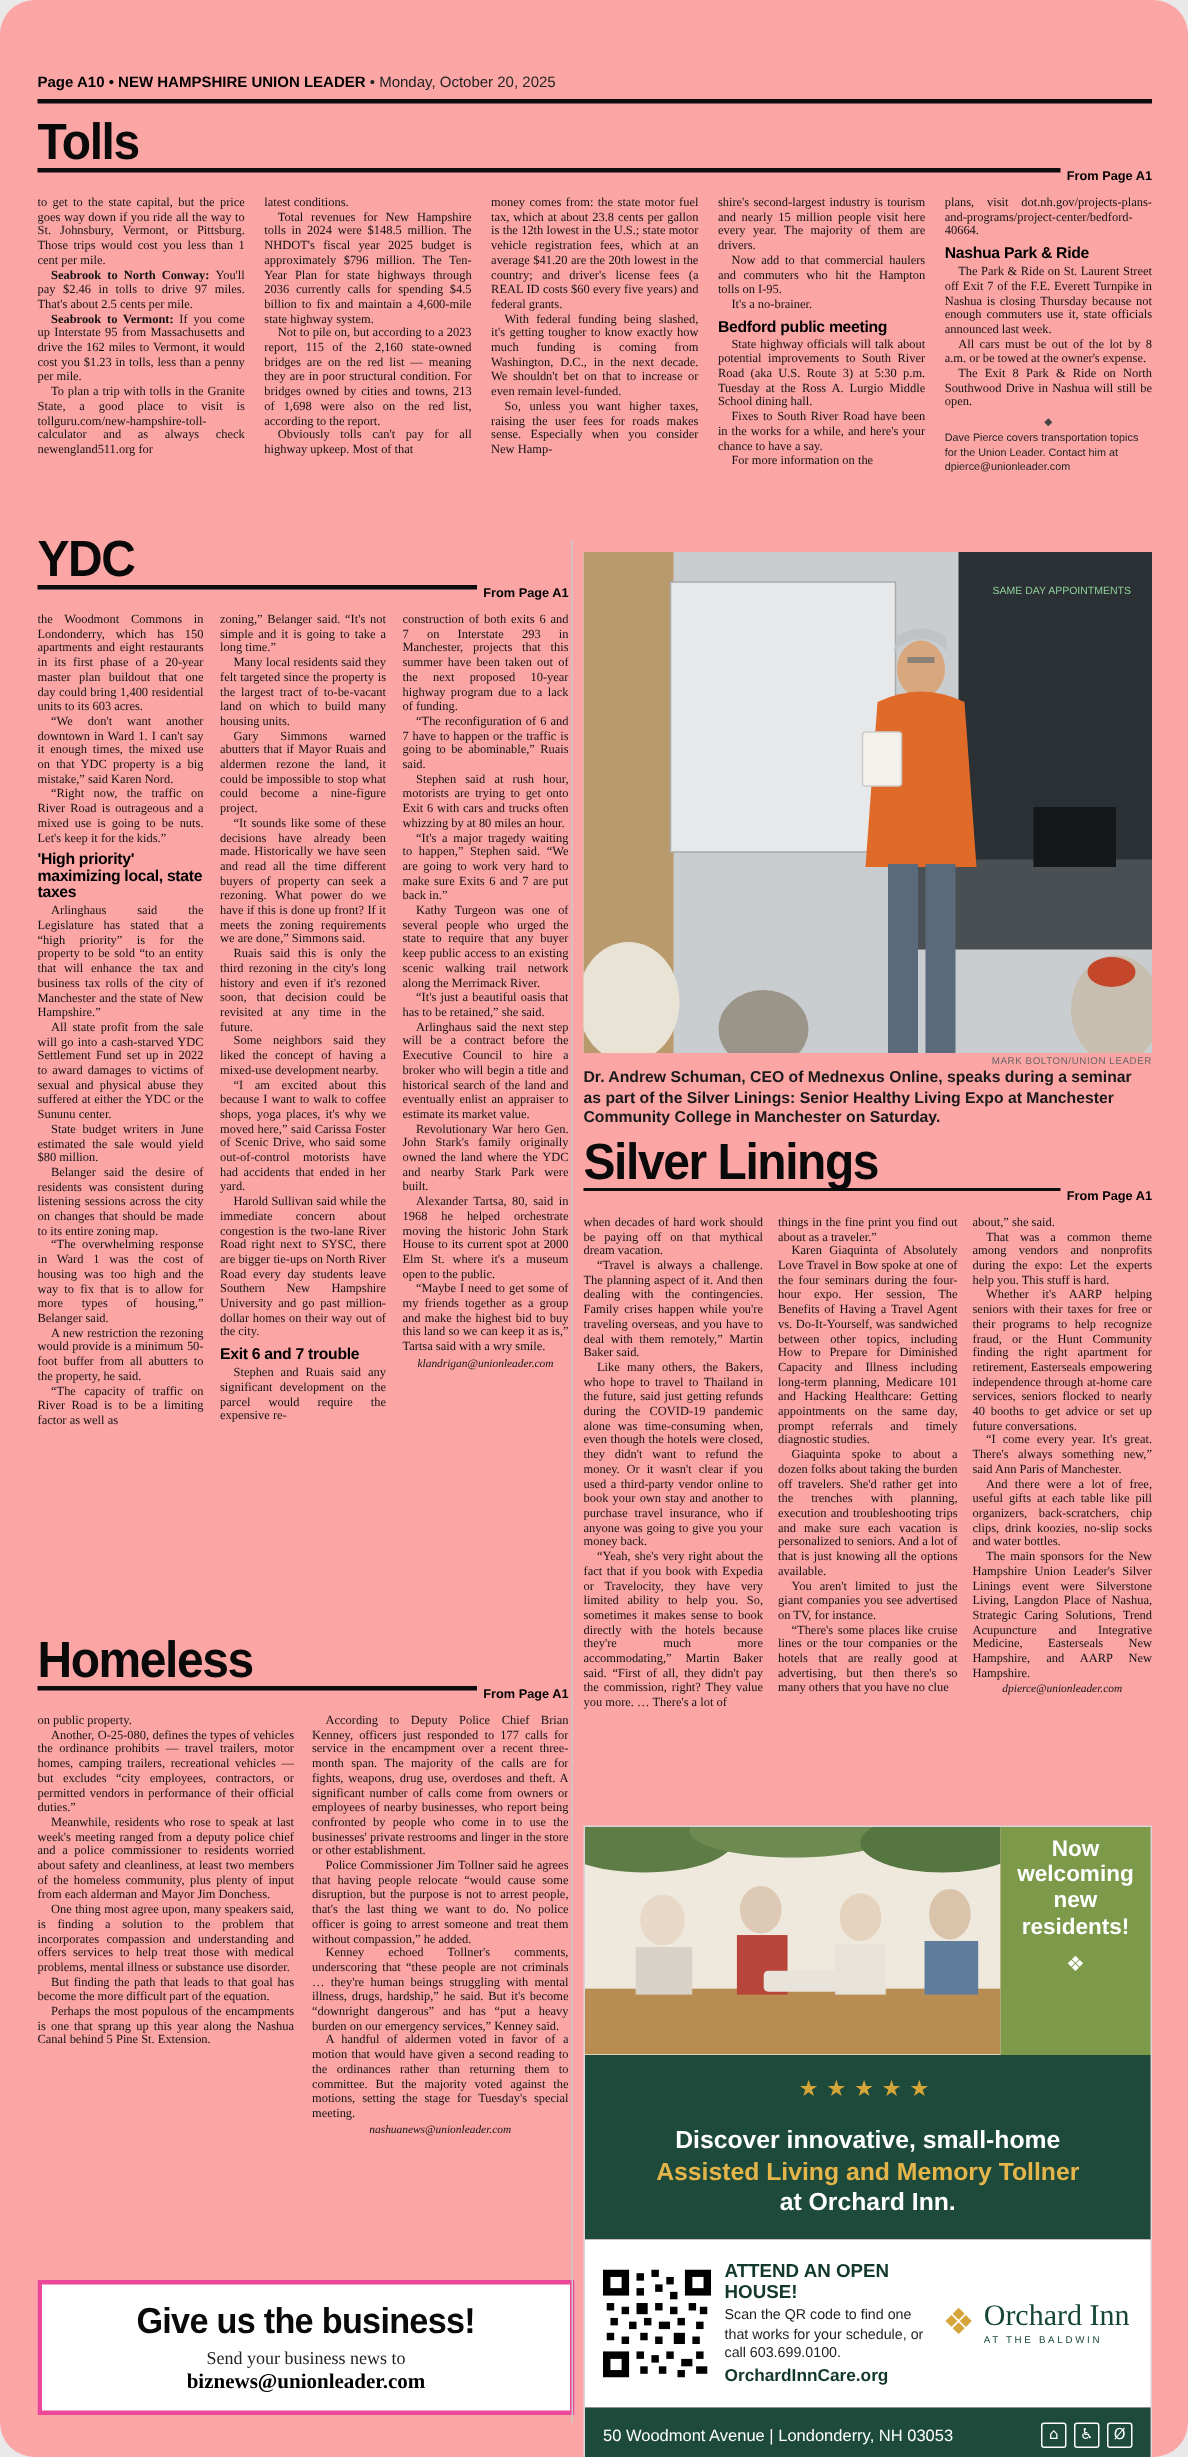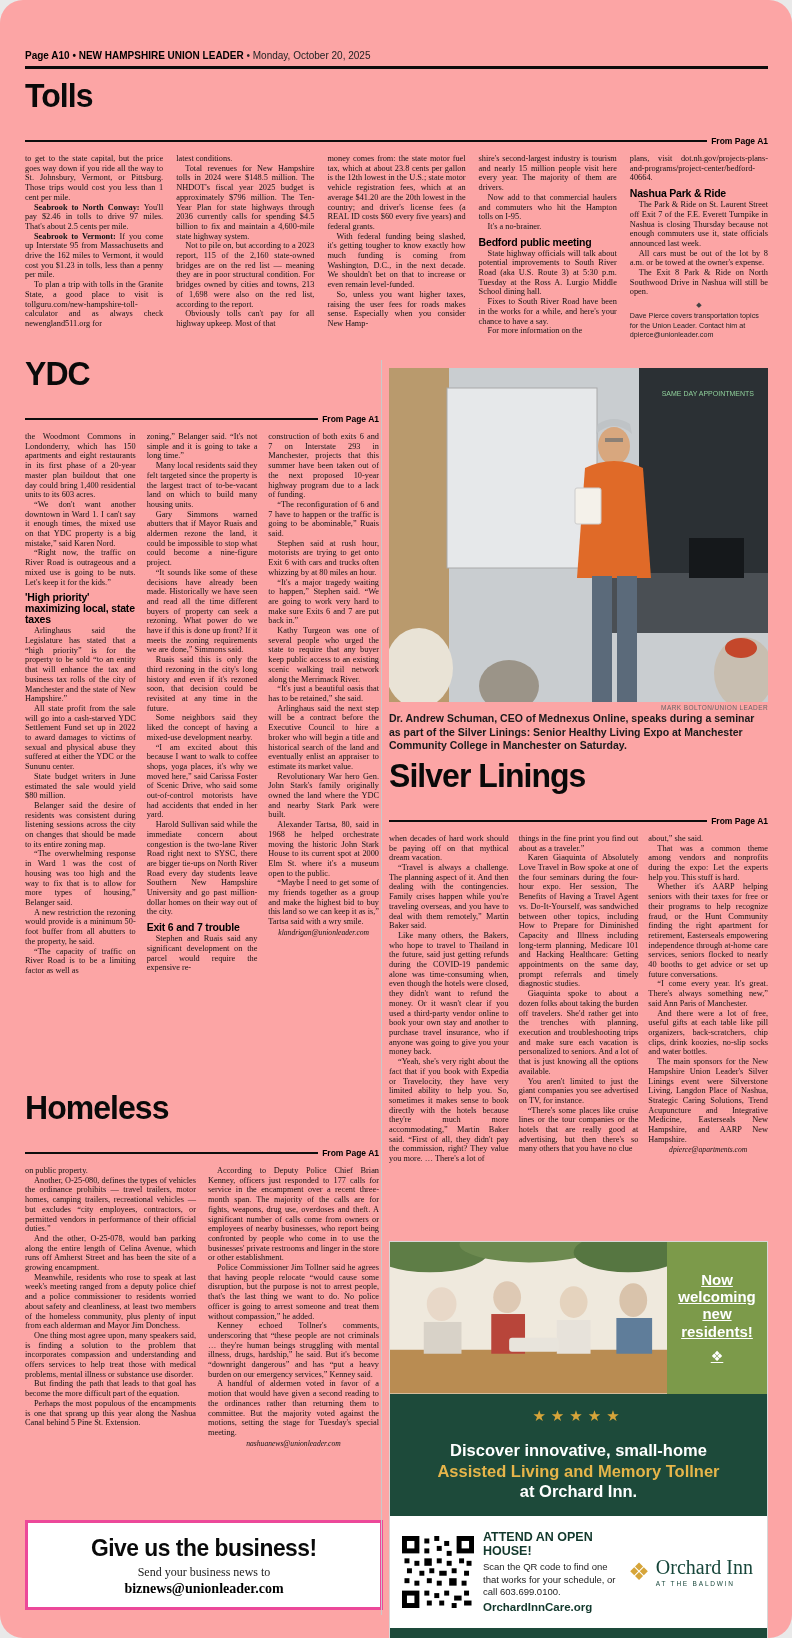--- a/index.html
+++ b/index.html
@@ -6,21 +6,21 @@
   .page{position:relative;width:792px;height:1638px;background:#fca5a5;overflow:hidden;
         font-family:"Liberation Serif",serif;color:#111;border-radius:23px;}
   
   .masthead{position:absolute;left:25px;top:50px;width:743px;
             font:10px "Liberation Sans",sans-serif;color:#222;white-space:nowrap;}
   .masthead .mh-bold{font-weight:bold;color:#000;}
   .thick-rule{position:absolute;left:25px;top:66px;width:743px;height:3px;background:#0c0c0c;}
   
   .headline{font:bold 34px/1 "Liberation Sans",sans-serif;letter-spacing:-1px;color:#0a0a0a;
             transform:scaleX(.94);transform-origin:left;margin:0;}
-  .fp-rule{display:flex;align-items:center;margin-top:24px;}
+  .fp-rule{display:flex;margin-top:0;}
   .fp-rule .bar{flex:1;height:2.5px;background:#0d0d0d;}
   .fp-rule .fp{font:bold 8.5px "Liberation Sans",sans-serif;padding-left:4px;white-space:nowrap;color:#000;}
   
   .cols{display:flex;gap:13px;overflow:hidden;margin-top:8px;}
   .col{flex:1 1 0;min-width:0;}
   .col p{margin:0;font:8.3px/1.17 "Liberation Serif",serif;text-align:justify;text-indent:9px;color:#121212;}
   .col p.noindent{text-indent:0;}
   .col h3{margin:5px 0 1px;font:bold 10.5px/1.05 "Liberation Sans",sans-serif;letter-spacing:-.2px;color:#000;}
   .col .byline{text-align:center;font-style:italic;font-size:7.6px;text-indent:0;margin-top:2px;}
   .col .endmark{text-align:center;text-indent:0;font-size:7px;color:#444;margin:4px 0 2px;}
@@ -47,21 +47,21 @@
           display:flex;flex-direction:column;align-items:center;justify-content:center;background:#fff;}
   .biz-line1{font:bold 24px "Liberation Sans",sans-serif;letter-spacing:-.5px;color:#0a0a0a;
              transform:scaleX(.95);}
   .biz-line2{font:12px "Liberation Serif",serif;color:#222;margin-top:3px;}
   .biz-line3{font:bold 14px "Liberation Serif",serif;color:#000;margin-top:1px;}
   
   .orchard{margin-top:5px;border:1px solid #d7d7d7;}
   .ad-photo{display:flex;height:152px;}
   .ad-scene{flex:1;display:block;height:152px;background:#e9e4da;}
   .ad-welcome{width:100px;background:#7c9a4a;color:#fff;display:flex;flex-direction:column;
-              align-items:center;justify-content:center;text-align:center;padding:6px;box-sizing:border-box;text-decoration:underline;}
+              align-items:center;justify-content:flex-start;text-align:center;padding:6px;box-sizing:border-box;}
   .ad-welcome .w-text{font:bold 15px/1.15 "Liberation Sans",sans-serif;}
   .ad-welcome .w-orn{font-size:14px;margin-top:8px;color:#fff;}
   .ad-banner{background:#1d4a3a;color:#fff;text-align:center;padding:13px 8px 14px;}
   .ad-banner .stars{color:#d6a53a;font-size:15px;letter-spacing:5px;}
   .ad-banner .h1{font:bold 16.5px/1.25 "Liberation Sans",sans-serif;margin-top:15px;}
   .ad-banner .h2{font:bold 16.5px/1.25 "Liberation Sans",sans-serif;color:#e6b54a;}
   .ad-banner .h3{font:bold 16.5px/1.25 "Liberation Sans",sans-serif;}
   .ad-white{background:#fff;display:flex;align-items:center;gap:9px;padding:10px 12px;height:92px;box-sizing:content-box;}
   .qr{width:72px;height:72px;flex:0 0 auto;}
   .ad-open{flex:1;min-width:0;}
@@ -185,21 +185,20 @@
   <section class="sec" id="sec-homeless">
     <h1 class="headline">Homeless</h1>
     <div class="fp-rule">
       <div class="bar"></div>
       <span class="fp">From Page A1</span>
     </div>
     <div class="cols">
         <div class="col">
           <p class="noindent">on public property.</p>
           <p>Another, O-25-080, defines the types of vehicles the ordinance prohibits — travel trailers, motor homes, camping trailers, recreational vehicles — but excludes “city employees, contractors, or permitted vendors in performance of their official duties.”</p>
-          <p>And the other, O-25-078, would ban parking along the entire length of Celina Avenue, which runs off Amherst Street and has been the site of a growing encampment.</p>
           <p>Meanwhile, residents who rose to speak at last week's meeting ranged from a deputy police chief and a police commissioner to residents worried about safety and cleanliness, at least two members of the homeless community, plus plenty of input from each alderman and Mayor Jim Donchess.</p>
           <p>One thing most agree upon, many speakers said, is finding a solution to the problem that incorporates compassion and understanding and offers services to help treat those with medical problems, mental illness or substance use disorder.</p>
           <p>But finding the path that leads to that goal has become the more difficult part of the equation.</p>
           <p>Perhaps the most populous of the encampments is one that sprang up this year along the Nashua Canal behind 5 Pine St. Extension.</p>
         </div>
         <div class="col">
           <p>According to Deputy Police Chief Brian Kenney, officers just responded to 177 calls for service in the encampment over a recent three-month span. The majority of the calls are for fights, weapons, drug use, overdoses and theft. A significant number of calls come from owners or employees of nearby businesses, who report being confronted by people who come in to use the businesses' private restrooms and linger in the store or other establishment.</p>
           <p>Police Commissioner Jim Tollner said he agrees that having people relocate “would cause some disruption, but the purpose is not to arrest people, that's the last thing we want to do. No police officer is going to arrest someone and treat them without compassion,” he added.</p>
           <p>Kenney echoed Tollner's comments, underscoring that “these people are not criminals … they're human beings struggling with mental illness, drugs, hardship,” he said. But it's become “downright dangerous” and has “put a heavy burden on our emergency services,” Kenney said.</p>
           <p>A handful of aldermen voted in favor of a motion that would have given a second reading to the ordinances rather than returning them to committee. But the majority voted against the motions, setting the stage for Tuesday's special meeting.</p>
@@ -263,21 +262,21 @@
             <p>You aren't limited to just the giant companies you see advertised on TV, for instance.</p>
             <p>“There's some places like cruise lines or the tour companies or the hotels that are really good at advertising, but then there's so many others that you have no clue</p>
           </div>
           <div class="col">
             <p class="noindent">about,” she said.</p>
             <p>That was a common theme among vendors and nonprofits during the expo: Let the experts help you. This stuff is hard.</p>
             <p>Whether it's AARP helping seniors with their taxes for free or their programs to help recognize fraud, or the Hunt Community finding the right apartment for retirement, Easterseals empowering independence through at-home care services, seniors flocked to nearly 40 booths to get advice or set up future conversations.</p>
             <p>“I come every year. It's great. There's always something new,” said Ann Paris of Manchester.</p>
             <p>And there were a lot of free, useful gifts at each table like pill organizers, back-scratchers, chip clips, drink koozies, no-slip socks and water bottles.</p>
             <p>The main sponsors for the New Hampshire Union Leader's Silver Linings event were Silverstone Living, Langdon Place of Nashua, Strategic Caring Solutions, Trend Acupuncture and Integrative Medicine, Easterseals New Hampshire, and AARP New Hampshire.</p>
-            <p class="byline">dpierce@apartments.com</p>
+            <p class="byline">dpierce@unionleader.com</p>
           </div>
         </div>
     </section>
 
     <div class="orchard">
       <div class="ad-photo">
         <svg class="ad-scene" viewBox="0 0 279 152">
           <rect width="279" height="152" fill="#efe9dd"></rect>
           <ellipse cx="40" cy="8" rx="60" ry="22" fill="#5e7d46"></ellipse>
           <ellipse cx="140" cy="2" rx="70" ry="18" fill="#6d8a50"></ellipse>

